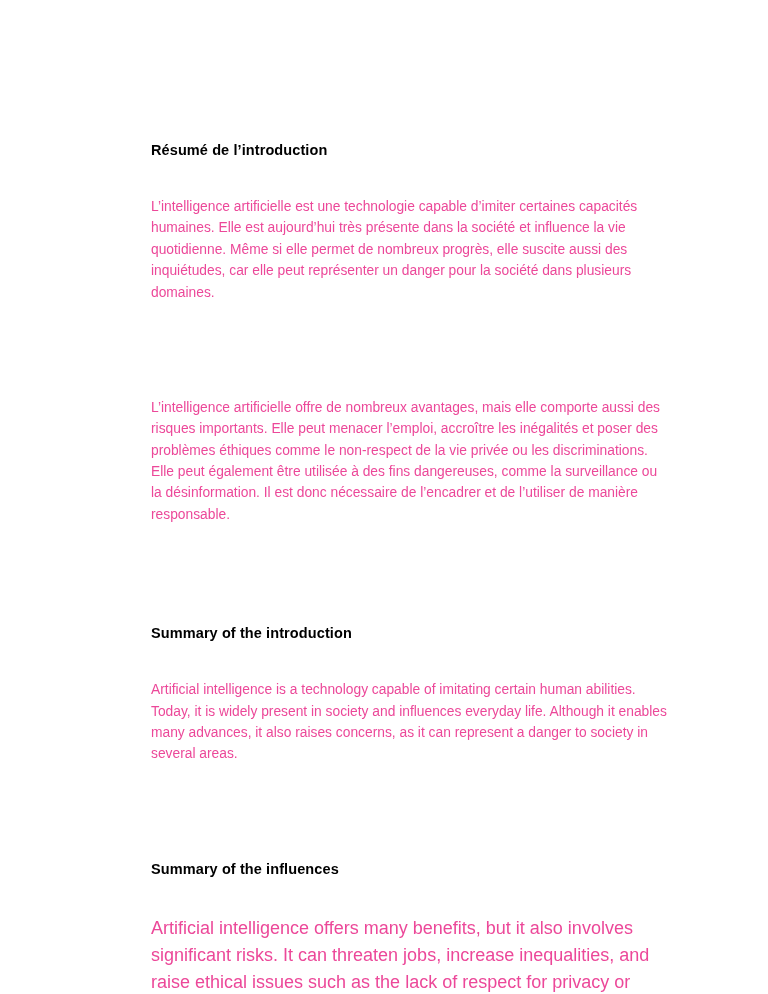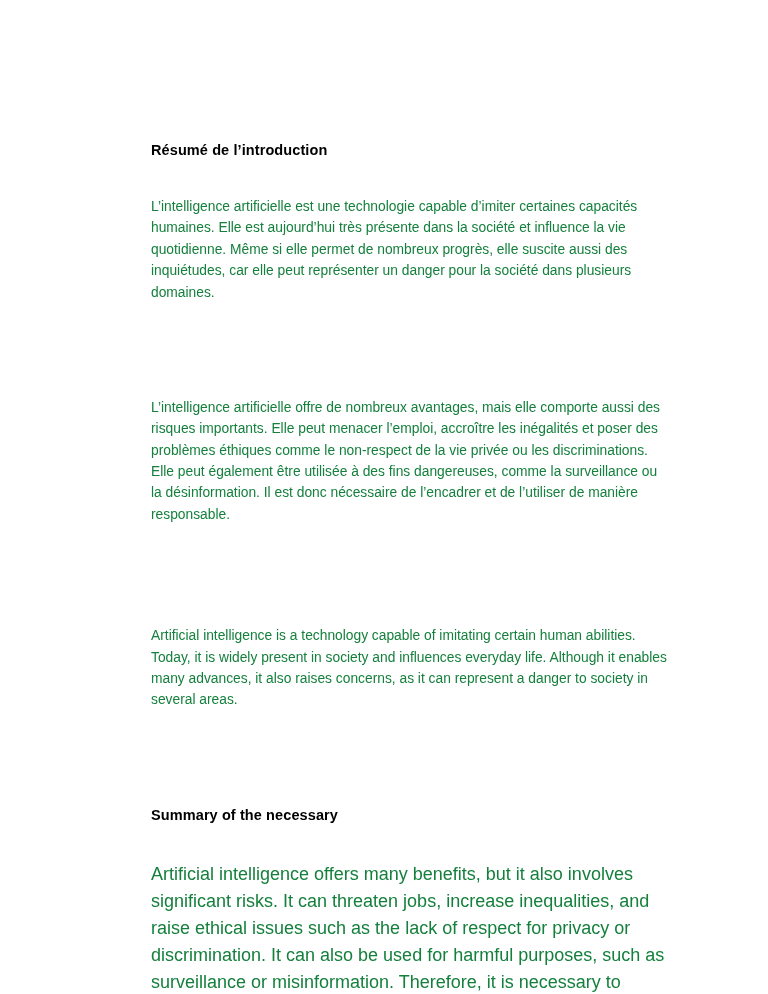--- a/index.html
+++ b/index.html
@@ -25,21 +25,21 @@
   .section h2 {
     font-size: 14.5px;
     font-weight: bold;
     color: #000000;
     margin-bottom: 14px;
     letter-spacing: 0.1px;
   }
   .section p {
     font-size: 13.8px;
     line-height: 1.55;
-    color: #15803d;
+    color: #ec4899;
   }
   .section.large p {
     font-size: 18px;
     line-height: 1.5;
   }
   .section-2 { margin-bottom: 52px; }
   .section-3 { margin-bottom: 48px; }
 </style>
 </head>
 <body>
@@ -50,22 +50,23 @@
     <div class="section section-1">
       <h2>Résumé de l’introduction</h2>
       <p>L’intelligence artificielle est une technologie capable d’imiter certaines capacités humaines. Elle est aujourd’hui très présente dans la société et influence la vie quotidienne. Même si elle permet de nombreux progrès, elle suscite aussi des inquiétudes, car elle peut représenter un danger pour la société dans plusieurs domaines.</p>
     </div>
 
     <div class="section section-2">
       <p>L’intelligence artificielle offre de nombreux avantages, mais elle comporte aussi des risques importants. Elle peut menacer l’emploi, accroître les inégalités et poser des problèmes éthiques comme le non-respect de la vie privée ou les discriminations. Elle peut également être utilisée à des fins dangereuses, comme la surveillance ou la désinformation. Il est donc nécessaire de l’encadrer et de l’utiliser de manière responsable.</p>
     </div>
 
     <div class="section section-3">
+      <h2>Summary of the introduction</h2>
       <p>Artificial intelligence is a technology capable of imitating certain human abilities. Today, it is widely present in society and influences everyday life. Although it enables many advances, it also raises concerns, as it can represent a danger to society in several areas.</p>
     </div>
 
     <div class="section section-4 large">
-      <h2>Summary of the necessary</h2>
+      <h2>Summary of the influences</h2>
       <p>Artificial intelligence offers many benefits, but it also involves significant risks. It can threaten jobs, increase inequalities, and raise ethical issues such as the lack of respect for privacy or discrimination. It can also be used for harmful purposes, such as surveillance or misinformation. Therefore, it is necessary to regulate and use AI responsibly.</p>
     </div>
 
   </div>
 </div>
 
 </body></html>

